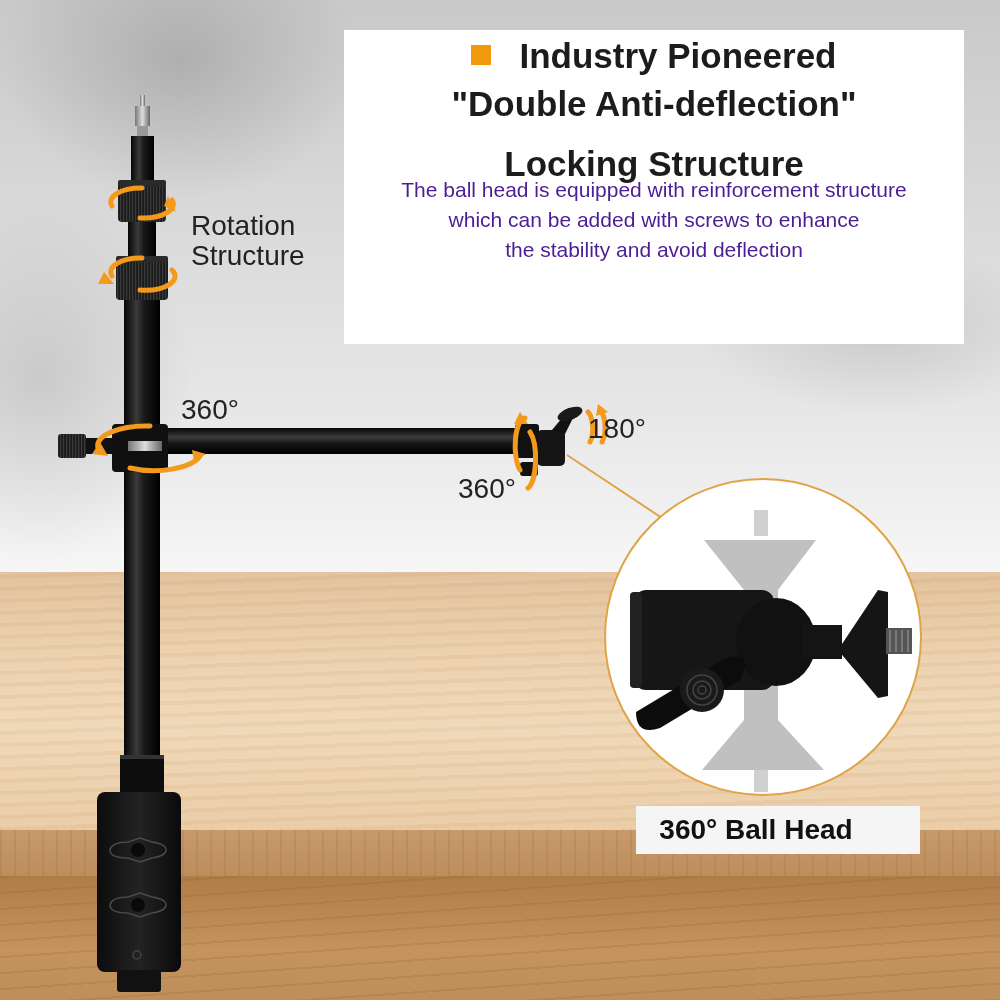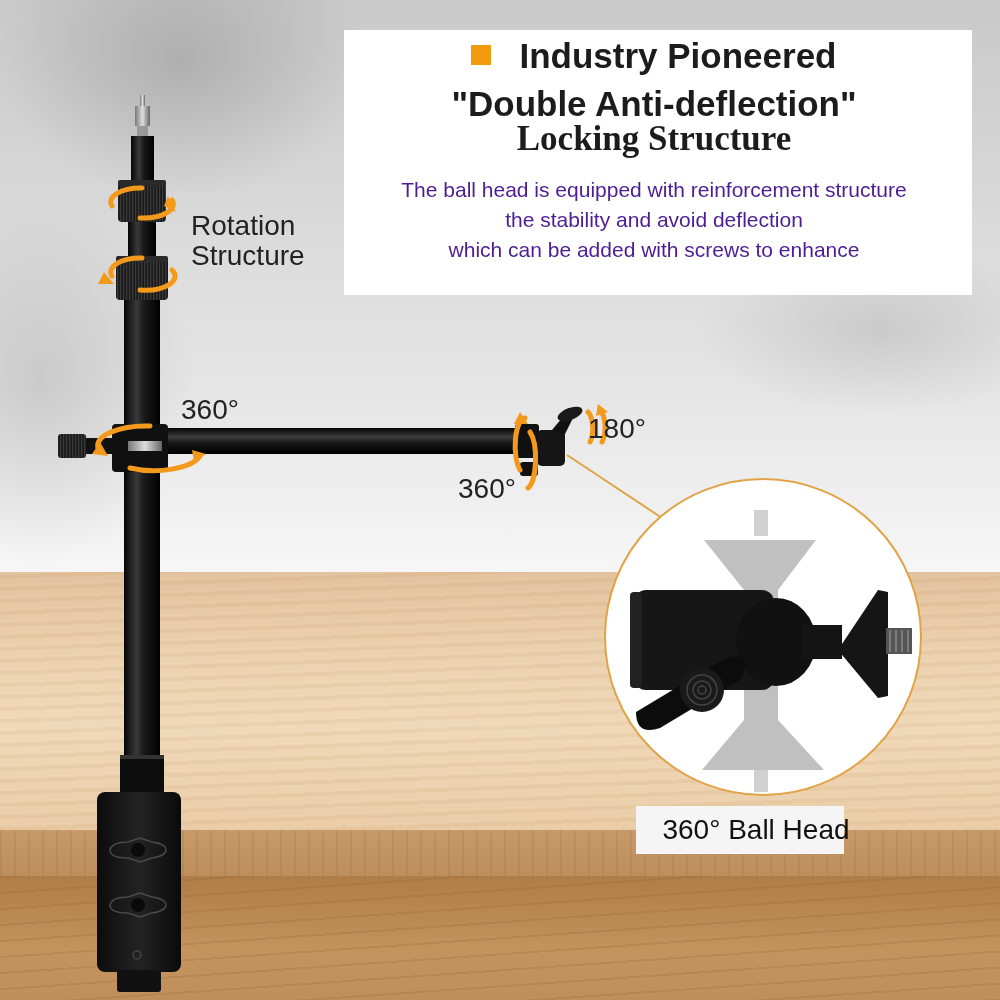--- a/index.html
+++ b/index.html
@@ -16,38 +16,38 @@
       linear-gradient(180deg,#e2c09a 0%,#ebcfab 30%,#efd7b6 60%,#e9cba4 100%);}
   .desk-edge{position:absolute;left:0;top:830px;width:1000px;height:46px;
     background:
       repeating-linear-gradient(90deg, rgba(120,80,40,0.12) 0 2px, rgba(0,0,0,0) 2px 14px),
       linear-gradient(180deg,#c89a6a 0%,#bd8d5c 100%);}
   .desk-under{position:absolute;left:0;top:876px;width:1000px;height:124px;
     background:
       repeating-linear-gradient(176deg, rgba(140,90,40,0.18) 0 2px, rgba(0,0,0,0) 2px 16px),
       linear-gradient(180deg,#b07c47 0%,#c4935e 60%,#bf8f5b 100%);}
 
-  .info-card{position:absolute;left:344px;top:30px;width:620px;height:265px;background:#ffffff;padding-left:8px;}
+  .info-card{position:absolute;left:344px;top:30px;width:620px;height:314px;background:#ffffff;}
   .headline{position:absolute;left:0;width:620px;text-align:center;font-weight:bold;color:#1c1c1c;font-size:35px;line-height:44px;font-family:"Liberation Sans","DejaVu Sans",sans-serif;}
   .hl1{top:4px;}
   .hl2{top:52px;}
-  .hl3{top:87px;font-family:Liberation Serif, serif;}
+  .hl3{top:112px;}
   .bullet{display:inline-block;width:20px;height:20px;background:#f29a0e;margin-right:28px;vertical-align:3px;}
   .desc{position:absolute;left:0;top:145px;width:620px;text-align:center;color:#4c1d95;font-size:21px;line-height:30px;}
 
   .label{position:absolute;color:#222;font-size:28px;line-height:24px;}
   .lbl-rotation{left:191px;top:214px;}
   .lbl-adjust{left:191px;top:244px;}
   .lbl-360a{left:181px;top:398px;}
   .lbl-180{left:588px;top:417px;}
   .lbl-360b{left:458px;top:477px;}
 
   .zoom-circle{position:absolute;left:604px;top:478px;width:318px;height:318px;border-radius:50%;background:#ffffff;border:2px solid #e0a347;box-sizing:border-box;overflow:hidden;}
 
-  .caption-box{position:absolute;left:636px;top:806px;width:208px;height:48px;background:#f5f5f5;}
+  .caption-box{position:absolute;left:636px;top:806px;width:284px;height:48px;background:#f5f5f5;font-weight:bold;}
   .caption-text{position:absolute;left:0;top:0;width:240px;line-height:48px;text-align:center;font-size:28px;color:#111;}
 
   svg{position:absolute;left:0;top:0;}
 </style>
 </head>
 <body>
 
 <div class="scene">
   <div class="desk-top"></div>
   <div class="desk-edge"></div>
@@ -157,22 +157,22 @@
 
     <path d="M567 455 L662 518" stroke="#e0a347" stroke-width="2" fill="none"></path>
   </svg>
 
   <div class="info-card">
     <div class="headline hl1"><span class="bullet"></span><span>Industry Pioneered</span></div>
     <div class="headline hl2">"Double Anti-deflection"</div>
     <div class="headline hl3">Locking Structure</div>
     <div class="desc">
       <div>The ball head is equipped with reinforcement structure</div>
+      <div>which can be added with screws to enhance</div>
       <div>the stability and avoid deflection</div>
-      <div>which can be added with screws to enhance</div>
     </div>
   </div>
 
   <div class="label lbl-rotation">Rotation</div>
   <div class="label lbl-adjust">Structure</div>
   <div class="label lbl-360a">360°</div>
   <div class="label lbl-180">180°</div>
   <div class="label lbl-360b">360°</div>
 
   <div class="zoom-circle">

